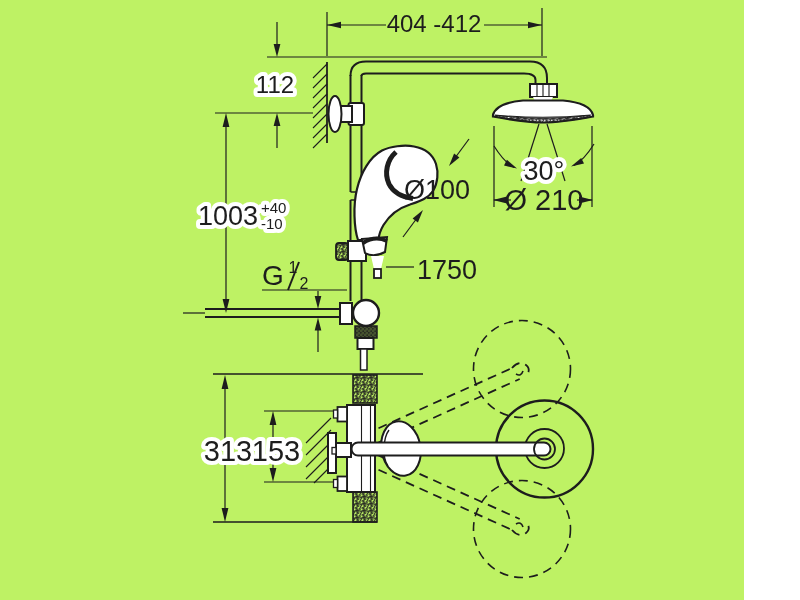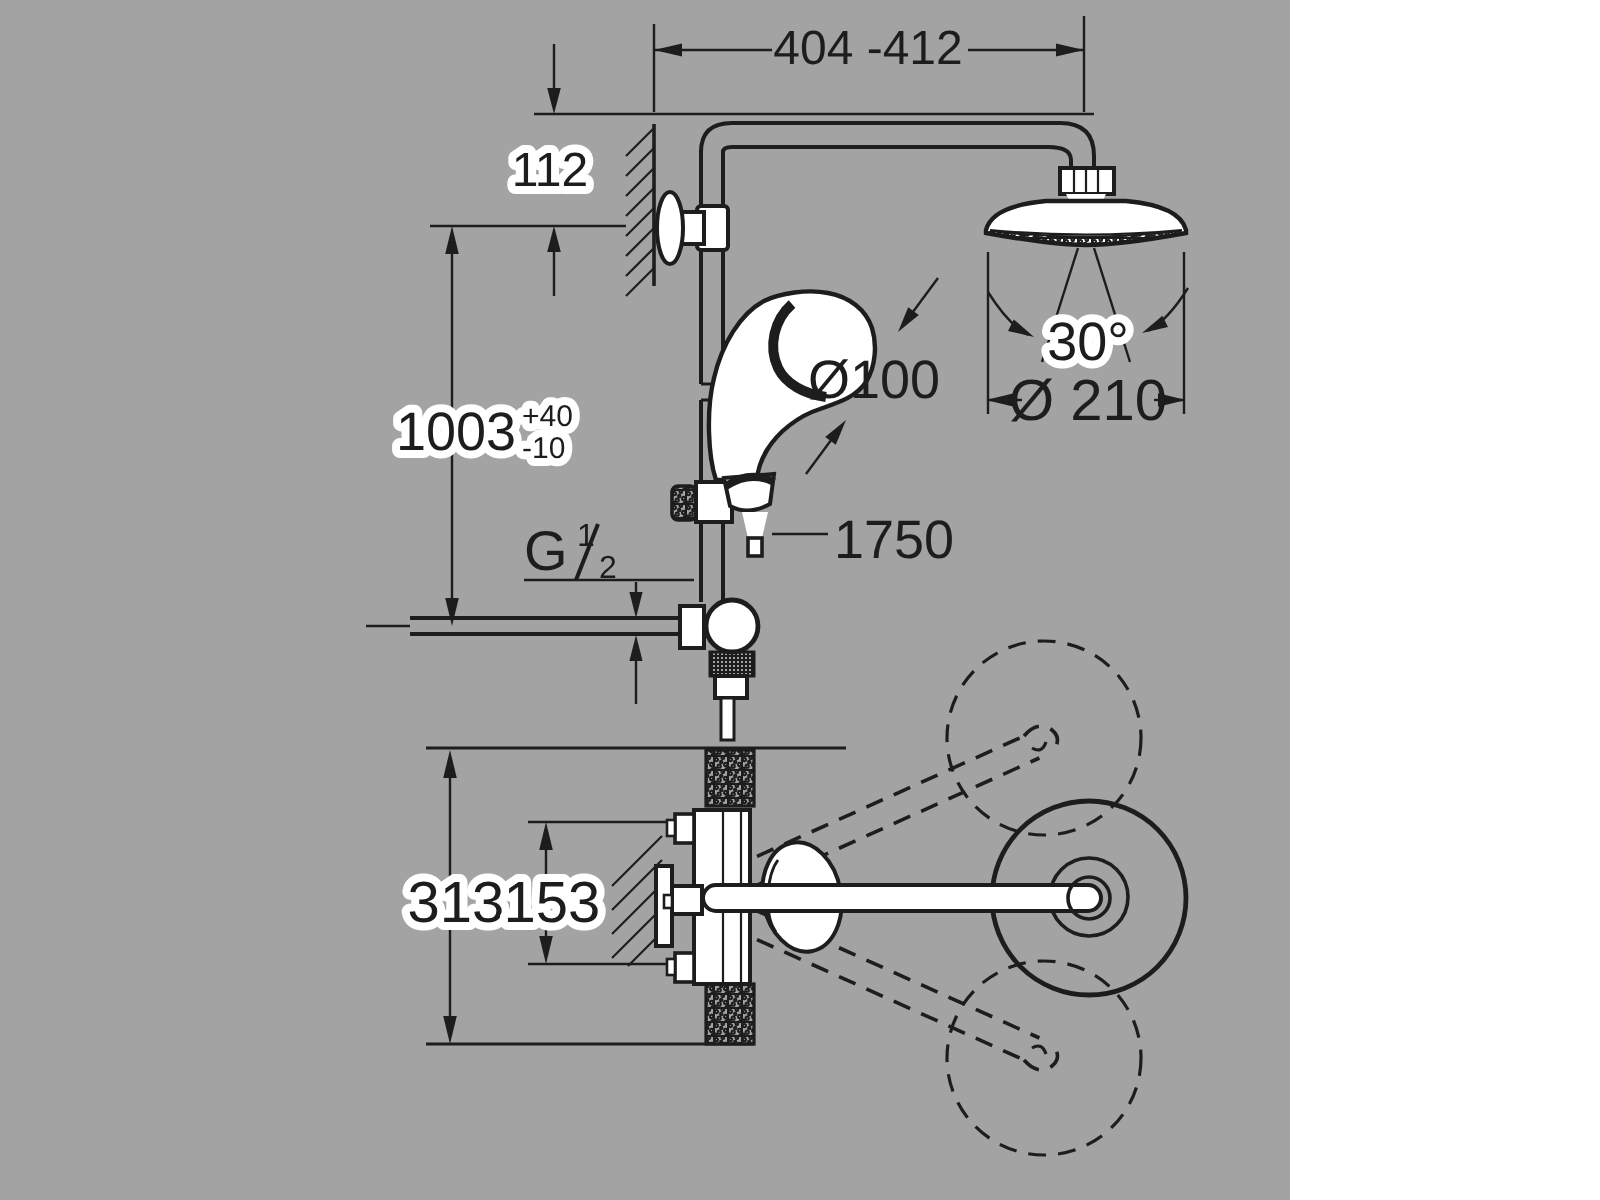--- a/index.html
+++ b/index.html
@@ -1,16 +1,16 @@
 <!DOCTYPE html>
 <html><head>
 <meta charset="utf-8">
 <style>
   html,body{margin:0;padding:0;background:#ffffff;}
-  .stage{width:645px;height:600px;position:relative;background:#a3a3a3;overflow:hidden;}
+  .stage{width:744px;height:600px;position:relative;background:#bef264;overflow:hidden;}
   svg line, svg path, svg rect, svg circle, svg ellipse, svg polyline{stroke:#1d1d1d;fill:none;stroke-linecap:butt;}
   .f{fill:#ffffff;}
   .fd{fill:#1d1d1d;stroke:none;}
   .sp{fill:url(#speckle);}
   .ck{fill:url(#checker);}
   .dash{stroke-dasharray:9 6;}
   text{fill:#1d1d1d;stroke:none;font-family:"Liberation Sans","DejaVu Sans",sans-serif;}
   .dim-s{font-size:24px;}
   .dim-m{font-size:27px;}
   .dim-l{font-size:29px;}

